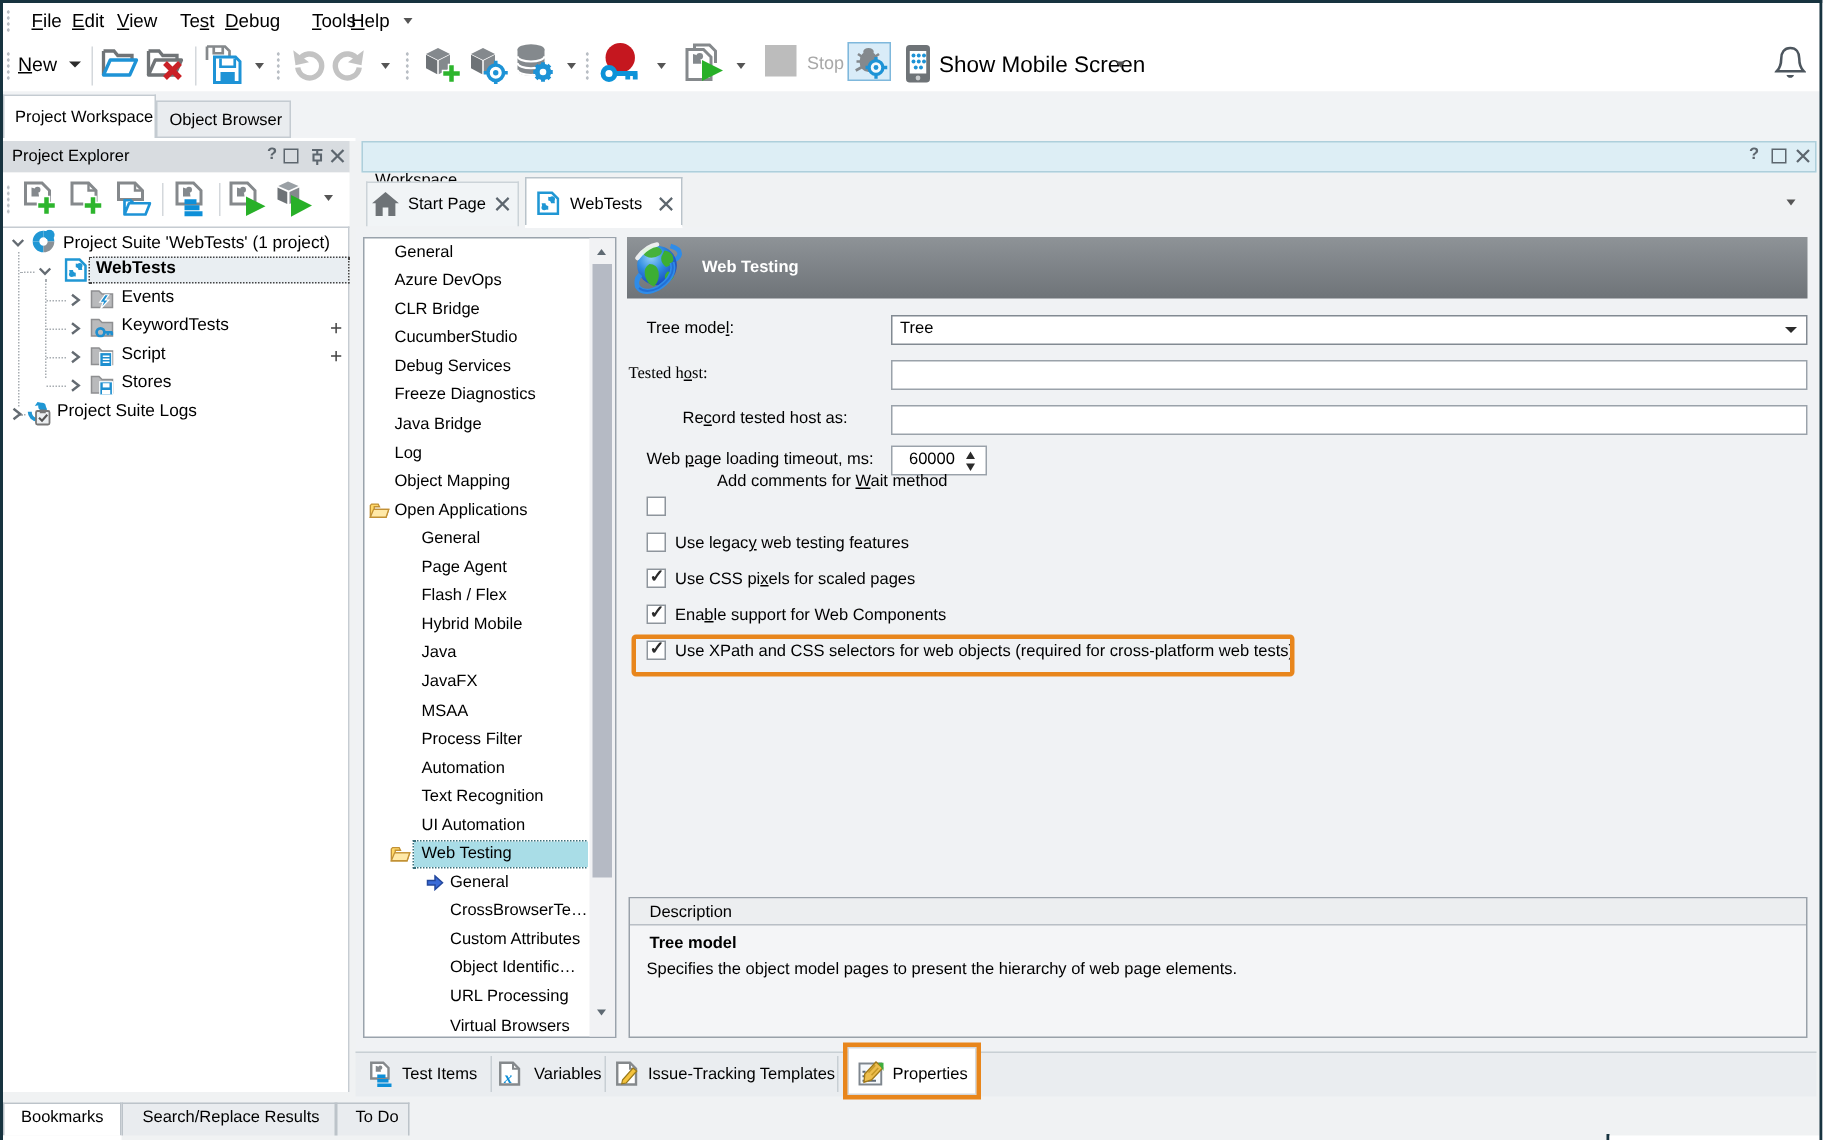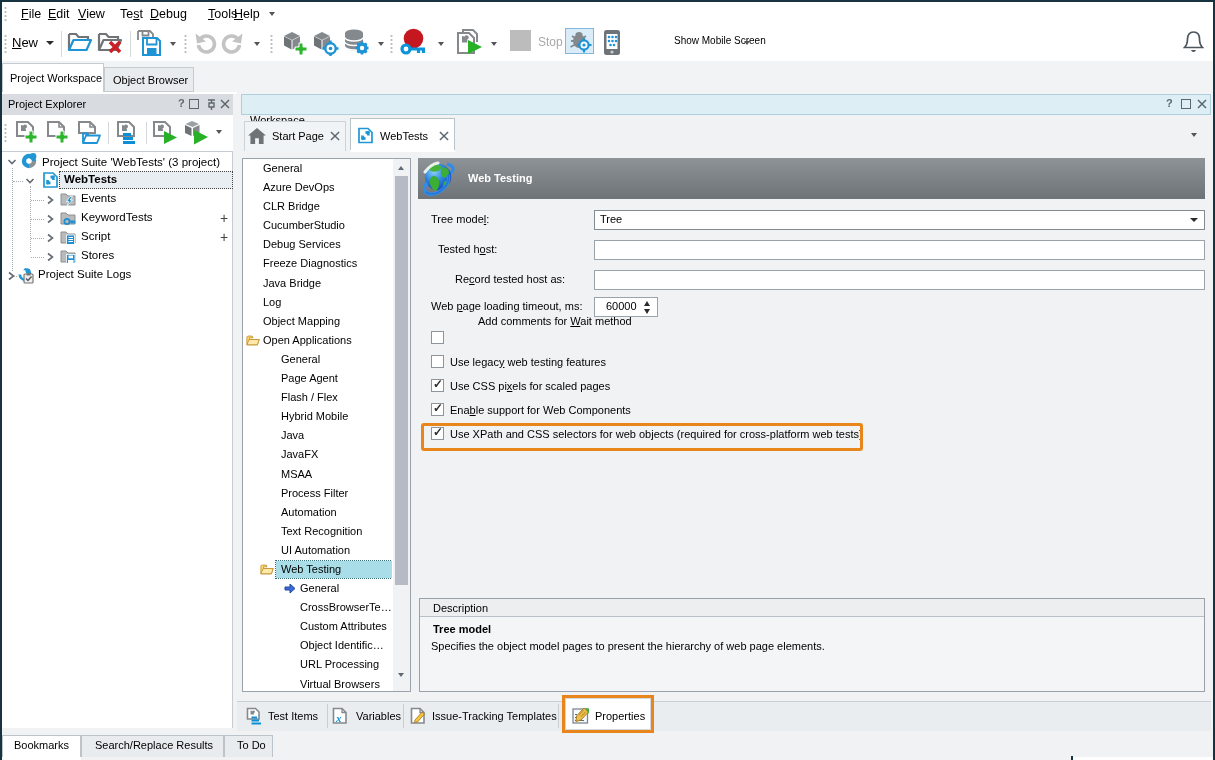--- a/index.html
+++ b/index.html
@@ -150,21 +150,21 @@
 <div class="abs grip" style="left:184px;"></div>
 <div class="abs dd-s" style="left:254px;top:42px;"></div>
 <div class="abs grip" style="left:270px;"></div>
 <div class="abs dd-s" style="left:378px;top:42px;"></div>
 <div class="abs grip" style="left:390px;"></div>
 <div class="abs dd-s" style="left:438px;top:42px;"></div>
 <div class="abs dd-s" style="left:491px;top:42px;"></div>
 <div class="abs" style="left:510px;top:30px;width:21px;height:21px;background:#bcbcbc;"></div>
 <div class="abs" style="left:538px;top:35px;color:#a8a8a8;font-size:12px;">Stop</div>
 <div class="abs" style="left:565px;top:28px;width:29px;height:26px;background:#d9ecf8;border:1px solid #7fb8dc;"></div>
-<div class="abs" style="left:626px;top:35px;font-size:10px;margin-left:48px;">Show Mobile Screen</div>
+<div class="abs" style="left:626px;top:35px;font-size:15px;">Show Mobile Screen</div>
 <div class="abs dd-s" style="left:744px;top:41px;"></div>
 
 <div class="abs" style="left:2px;top:61px;width:1211px;height:33px;background:#f1f3f5;"></div>
 <div class="abs" style="left:104px;top:67px;width:90px;height:25px;background:#e9ecef;border:1px solid #c4cbd1;"></div>
 <div class="abs" style="left:113px;top:74px;">Object Browser</div>
 <div class="abs" style="left:2px;top:63px;width:102px;height:31px;background:#fff;border:1px solid #c4cbd1;border-bottom:none;"></div>
 <div class="abs" style="left:10px;top:72px;">Project Workspace</div>
 <div class="abs" style="left:2px;top:92px;width:235px;height:2px;background:#fff;"></div>
 
 <div class="abs" style="left:2px;top:94px;width:231px;height:21px;background:#d8dce0;"></div>
@@ -248,21 +248,21 @@
 <svg class="chev-d" style="left:7px;top:157px;" viewBox="0 0 10 10">
       <path d="M1.5 3 L5 6.5 L8.5 3" fill="none" stroke="#646b72" stroke-width="1.6"></path>
     </svg>
 <svg class="abs" style="left:21px;top:153px;width:16px;height:16px;" viewBox="0 0 16 16">
 <path d="M8 0.8 A7.2 7.2 0 0 1 15.2 8 L10.8 8 A2.8 2.8 0 0 0 8 5.2 Z" fill="#2097d4"></path>
 <path d="M0.8 8 A7.2 7.2 0 0 1 8 0.8 L8 5.2 A2.8 2.8 0 0 0 5.2 8 Z" fill="#2097d4"></path>
 <path d="M8 15.2 A7.2 7.2 0 0 1 0.8 8 L5.2 8 A2.8 2.8 0 0 0 8 10.8 Z" fill="#2097d4"></path>
 <path d="M15.2 8 A7.2 7.2 0 0 1 8 15.2 L8 10.8 A2.8 2.8 0 0 0 10.8 8 Z" fill="#8a9197"></path>
 <circle cx="12" cy="3.5" r="3.4" fill="#2097d4"></circle>
 </svg>
-<div class="trow" style="left:42px;top:156px;">Project Suite 'WebTests' (3 project)</div>
+<div class="trow" style="left:42px;top:156px;">Project Suite 'WebTests' (1 project)</div>
 
 <svg class="chev-d" style="left:25px;top:176px;" viewBox="0 0 10 10">
       <path d="M1.5 3 L5 6.5 L8.5 3" fill="none" stroke="#646b72" stroke-width="1.6"></path>
     </svg>
 <div class="abs" style="left:59px;top:171px;width:174px;height:18px;background:#e9eef2;outline:1px dotted #444;outline-offset:-1px;"></div>
 <svg class="abs" style="left:43px;top:172px;width:15px;height:16px;" viewBox="0 0 15 16">
       <path d="M1 1 L10 1 L14 5 L14 15 L1 15 Z" fill="#fff" stroke="#2097d4" stroke-width="1.7"></path>
       <path d="M7.5 3.6 A4.4 4.4 0 0 1 11.9 8 L9.3 8 A1.8 1.8 0 0 0 7.5 6.2 Z" fill="#2097d4"></path>
       <path d="M7.5 12.4 A4.4 4.4 0 0 1 3.1 8 L5.7 8 A1.8 1.8 0 0 0 7.5 9.8 Z" fill="#2097d4"></path>
       <circle cx="10.2" cy="5.1" r="1.8" fill="#2097d4"></circle>
@@ -449,21 +449,21 @@
 <path d="M25 15 Q28 24 16 32 Q8 36 3 32" fill="none" stroke="#1b5cc8" stroke-width="1.2" opacity="0.6"></path>
 </svg>
 </div>
 <div class="abs" style="left:468px;top:172px;color:#fff;font-weight:bold;">Web Testing</div>
 
 <div class="abs" style="left:431px;top:213px;">Tree mode<u>l</u>:</div>
 <div class="abs" style="left:594px;top:210px;width:611px;height:20px;background:#fff;border:1px solid #828a92;"></div>
 <div class="abs" style="left:600px;top:213px;">Tree</div>
 <div class="abs dd" style="left:1190px;top:218px;"></div>
 
-<div class="abs" style="left:438px;top:243px;">Tested h<u>o</u>st:</div>
+<div class="abs" style="left:419px;top:243px;font-family:Liberation Serif, serif;">Tested h<u>o</u>st:</div>
 <div class="abs" style="left:594px;top:240px;width:611px;height:20px;background:#fff;border:1px solid #9aa2aa;"></div>
 
 <div class="abs" style="left:431px;top:273px;padding-left:24px;">Re<u>c</u>ord tested host as:</div>
 <div class="abs" style="left:594px;top:270px;width:611px;height:20px;background:#fff;border:1px solid #9aa2aa;"></div>
 
 <div class="abs" style="left:431px;top:300px;">Web <u>p</u>age loading timeout, ms:</div>
 <div class="abs" style="left:594px;top:297px;width:64px;height:20px;background:#fff;border:1px solid #9aa2aa;"></div>
 <div class="abs" style="left:606px;top:300px;">60000</div>
 <div class="abs" style="left:644px;top:301px;width:0;height:0;border-left:3.5px solid transparent;border-right:3.5px solid transparent;border-bottom:5px solid #2b2b2b;"></div>
 <div class="abs" style="left:644px;top:309px;width:0;height:0;border-left:3.5px solid transparent;border-right:3.5px solid transparent;border-top:5px solid #2b2b2b;"></div>

